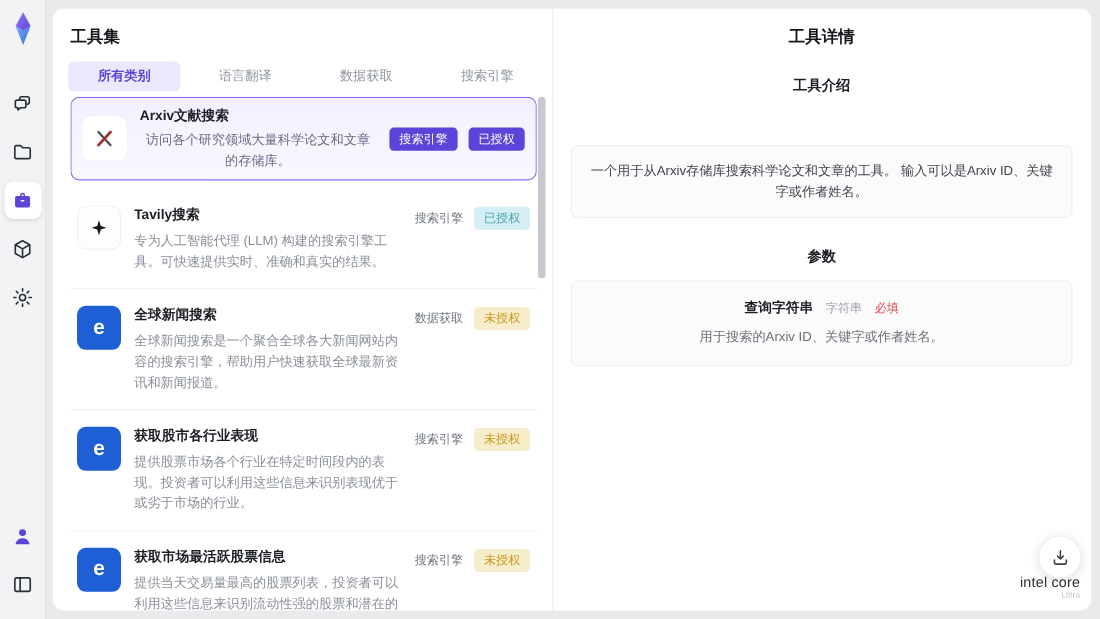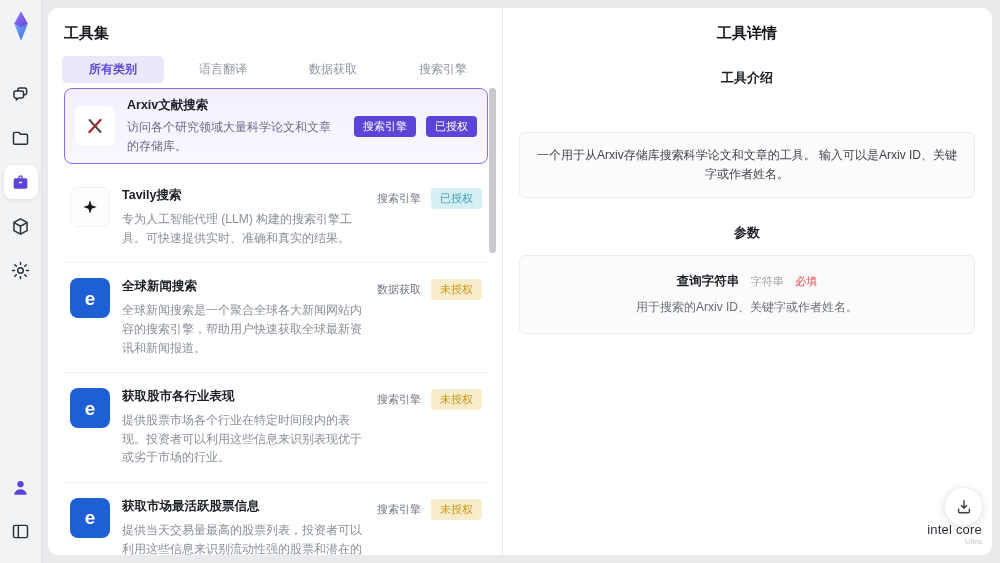--- a/index.html
+++ b/index.html
@@ -33,21 +33,21 @@
   .tool-icon { width:40px; height:40px; border-radius:8px; flex:none; display:flex; align-items:center; justify-content:center; }
   .tool-icon svg { width:24px; height:24px; }
   .icon-arxiv { background:#fff; }
   .icon-sparkle { background:#fdfdfe; border:1px solid #f1f1f4; }
   .icon-sparkle svg { width:18px; height:18px; }
   .icon-news { background:#1f5fd6; }
   .news-e { color:#fff; font-weight:800; font-size:19px; line-height:1; }
   .tool-main { flex:1; min-width:0; }
   .tool-name { font-size:12.5px; font-weight:bold; color:#1b1e24; }
   .tool-desc { font-size:12px; color:#8a8f99; margin-top:6px; line-height:1.55; }
-  .tool-row.selected .tool-desc { color:#6f6a87; margin-top:4px; }
+  .tool-row.selected .tool-desc { color:#6f6a87; margin-top:4px;text-align:center; }
   .tool-badges { flex:none; display:flex; gap:10px; align-items:flex-start; padding-top:1px; }
   .tool-row.selected .tool-badges { align-self:center; }
   .badge { font-size:11px; padding:3px 9px; border-radius:4px; white-space:nowrap; }
   .chip-purple { background:#5b45d9; color:#fff; }
   .cat-text { background:none; color:#6f7580; padding:3px 0; }
   .chip-cyan { background:#d5eff5; color:#4ba3b5; }
   .chip-yellow { background:#f8edcb; color:#c9981f; }
 
   .scroll-thumb { position:absolute; left:441px; top:80px; width:7px; height:165px;
                   background:#c7c9cf; border-radius:4px; cursor:grab; }

